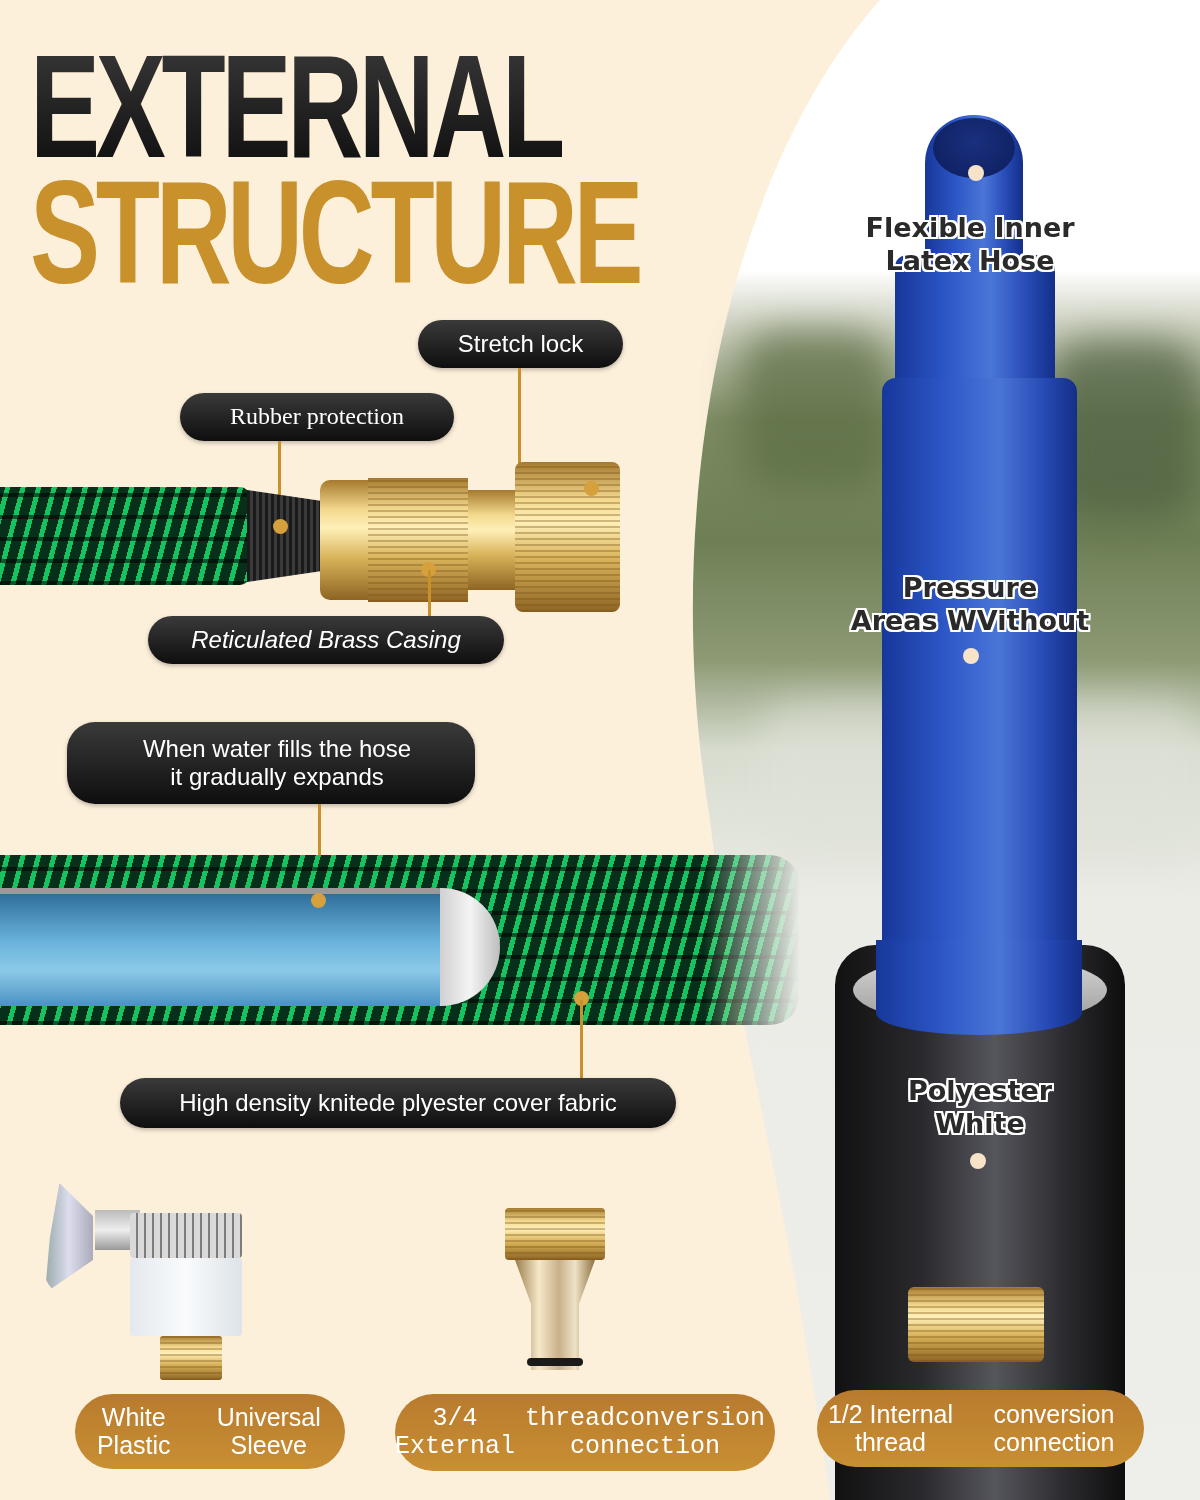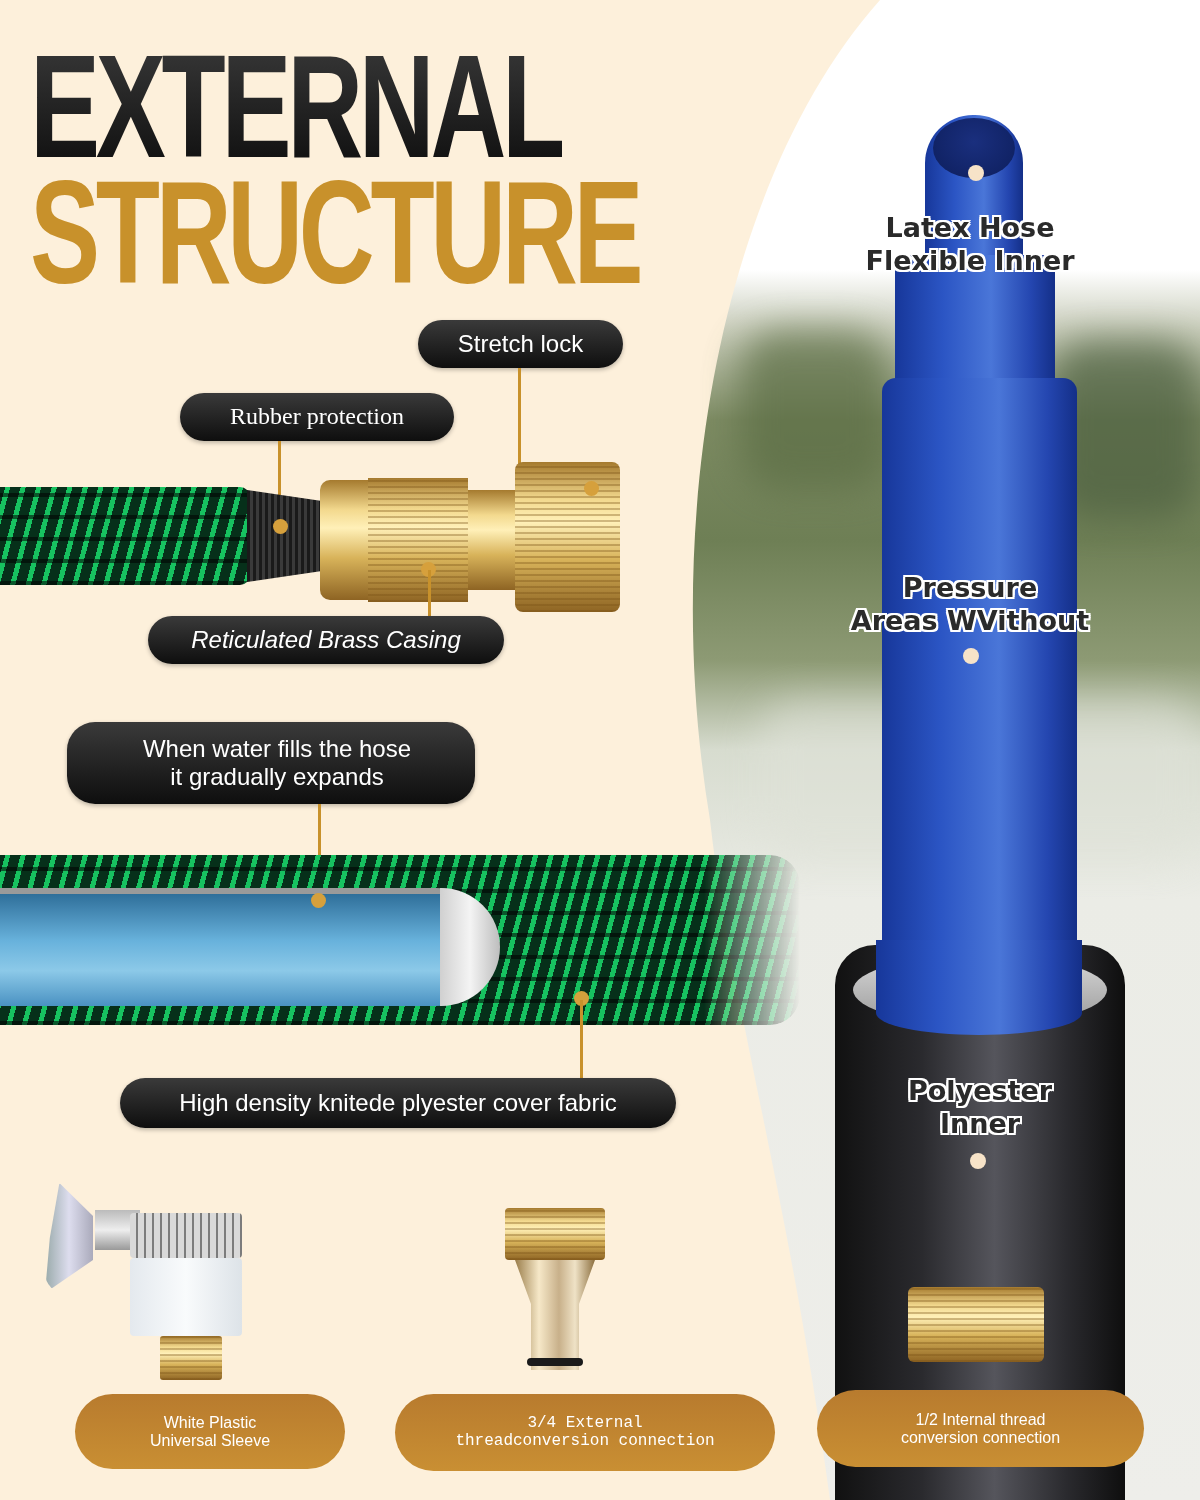--- a/index.html
+++ b/index.html
@@ -49,23 +49,23 @@
     line-height: 1.15;
     box-shadow: 0 2px 4px rgba(0,0,0,.25);
   }
   
   .pill-gold {
     background: linear-gradient(180deg, #b87b2e 0%, #c98f33 100%);
     color: #ffffff;
     border-radius: 40px;
     display: flex; align-items: center; justify-content: center;
     text-align: center;
-    font-size: 16px;
+    font-size: 25px;
     line-height: 1.1;
-    flex-direction: column;
+    flex-direction: row;
   }
 
   .leader { background: #c8912b; width: 3px; }
   .dot { width: 15px; height: 15px; border-radius: 50%; background: #d6a03c; }
   .dot-light { width: 16px; height: 16px; border-radius: 50%; background: #f7e3c8; }
 
   
   .outline-label {
     font-family: "DejaVu Sans", sans-serif;
     font-weight: 700;
@@ -163,30 +163,30 @@
 <div class="abs" style="left:853px;top:955px;width:254px;height:70px;border-radius:50%;background:linear-gradient(180deg,#d8d8d8,#9b9b9b);"></div>
 <div class="abs blue" style="left:876px;top:940px;width:206px;height:95px;border-radius:0 0 50% 50% / 0 0 22px 22px;"></div>
 
 <div class="abs brass-ribs" style="left:908px;top:1287px;width:136px;height:75px;border-radius:6px;"></div>
 
 <div class="abs dot-light" style="left:968px;top:165px;"></div>
 <div class="abs dot-light" style="left:963px;top:648px;"></div>
 <div class="abs dot-light" style="left:970px;top:1153px;"></div>
 
 <div class="abs outline-label" style="left:825px;top:212px;width:290px;">
+  <div>Flexible Inner</div>
   <div>Latex Hose</div>
-  <div>Flexible Inner</div>
 </div>
 <div class="abs outline-label" style="left:810px;top:572px;width:320px;">
   <div>Pressure</div>
   <div>Areas WVithout</div>
 </div>
 <div class="abs outline-label" style="left:845px;top:1075px;width:270px;">
   <div>Polyester</div>
-  <div>Inner</div>
+  <div>White</div>
 </div>
 
 <div class="abs" style="left:45px;top:1183px;width:48px;height:110px;background:linear-gradient(90deg,#9aa,#dde 50%,#aab);border-radius:20px 4px 4px 20px;clip-path:polygon(30% 0,100% 30%,100% 70%,0 100%,10% 50%);"></div>
 <div class="abs" style="left:95px;top:1210px;width:45px;height:40px;background:linear-gradient(180deg,#bbb,#eee,#999);"></div>
 <div class="abs" style="left:130px;top:1213px;width:112px;height:45px;background:repeating-linear-gradient(90deg,#d9d9d9 0 6px,#7c7c7c 6px 8px);border-radius:4px;"></div>
 <div class="abs" style="left:130px;top:1258px;width:112px;height:78px;background:linear-gradient(90deg,#e4e9ee,#f9fbfc 50%,#dde3e8);border-radius:4px;"></div>
 <div class="abs brass-ribs" style="left:160px;top:1336px;width:62px;height:44px;border-radius:3px;"></div>
 
 <div class="abs brass-ribs" style="left:505px;top:1208px;width:100px;height:52px;border-radius:4px;"></div>
 <div class="abs" style="left:515px;top:1260px;width:80px;height:110px;background:linear-gradient(90deg,#9a7d4a,#f6e8c8 30%,#c8b08a 55%,#efe2c6 75%,#8d7040);clip-path:polygon(0 0,100% 0,80% 40%,80% 100%,20% 100%,20% 40%);"></div>

